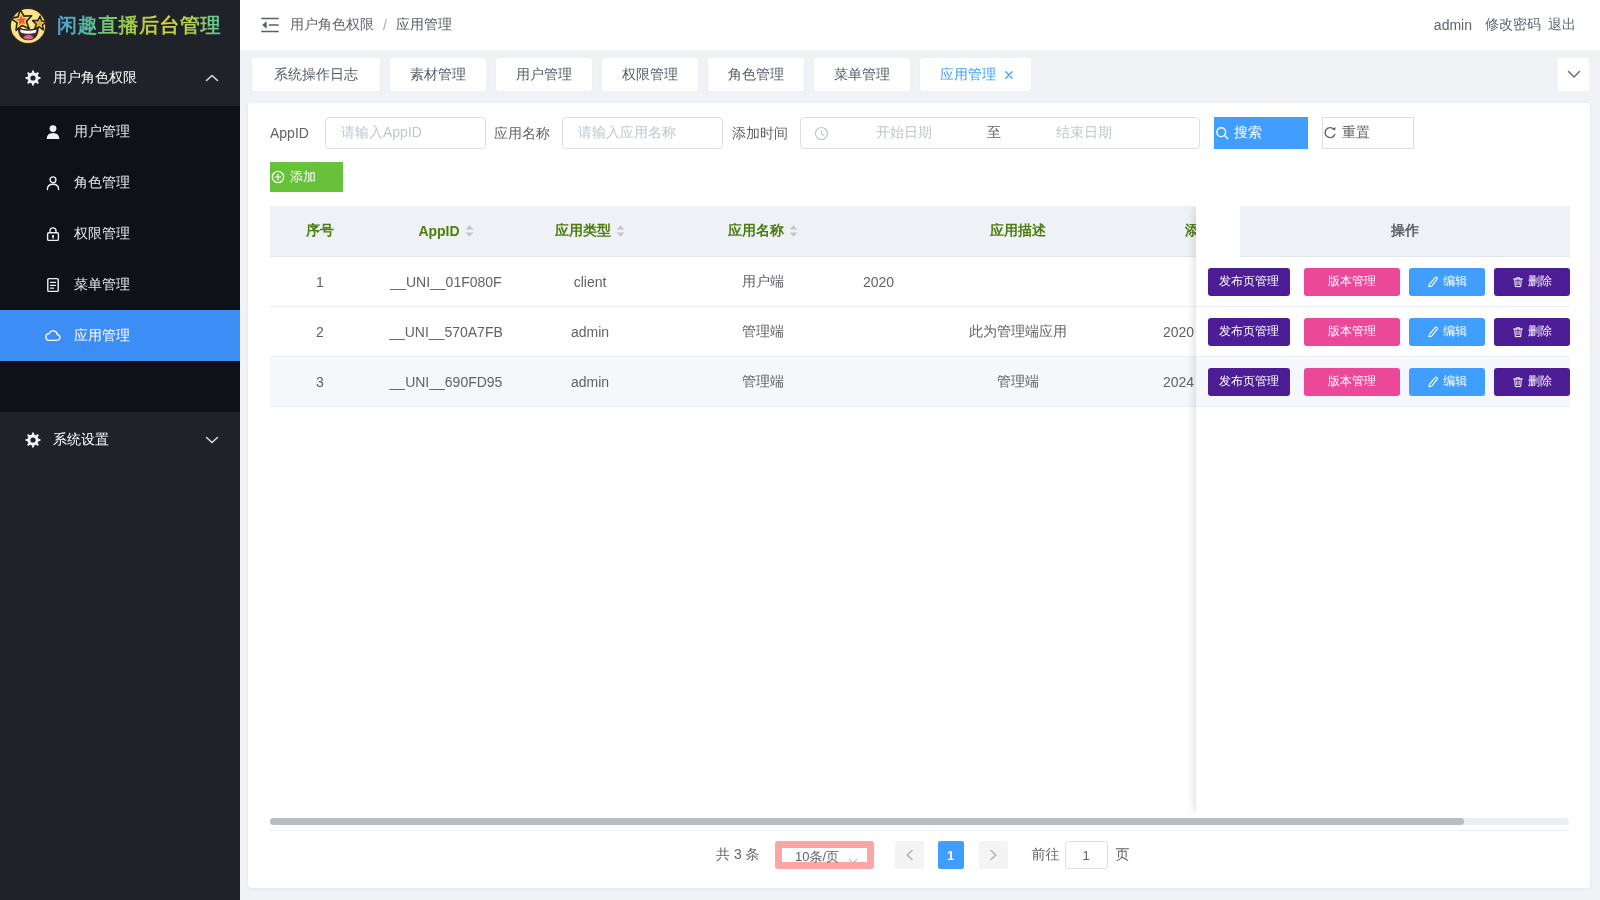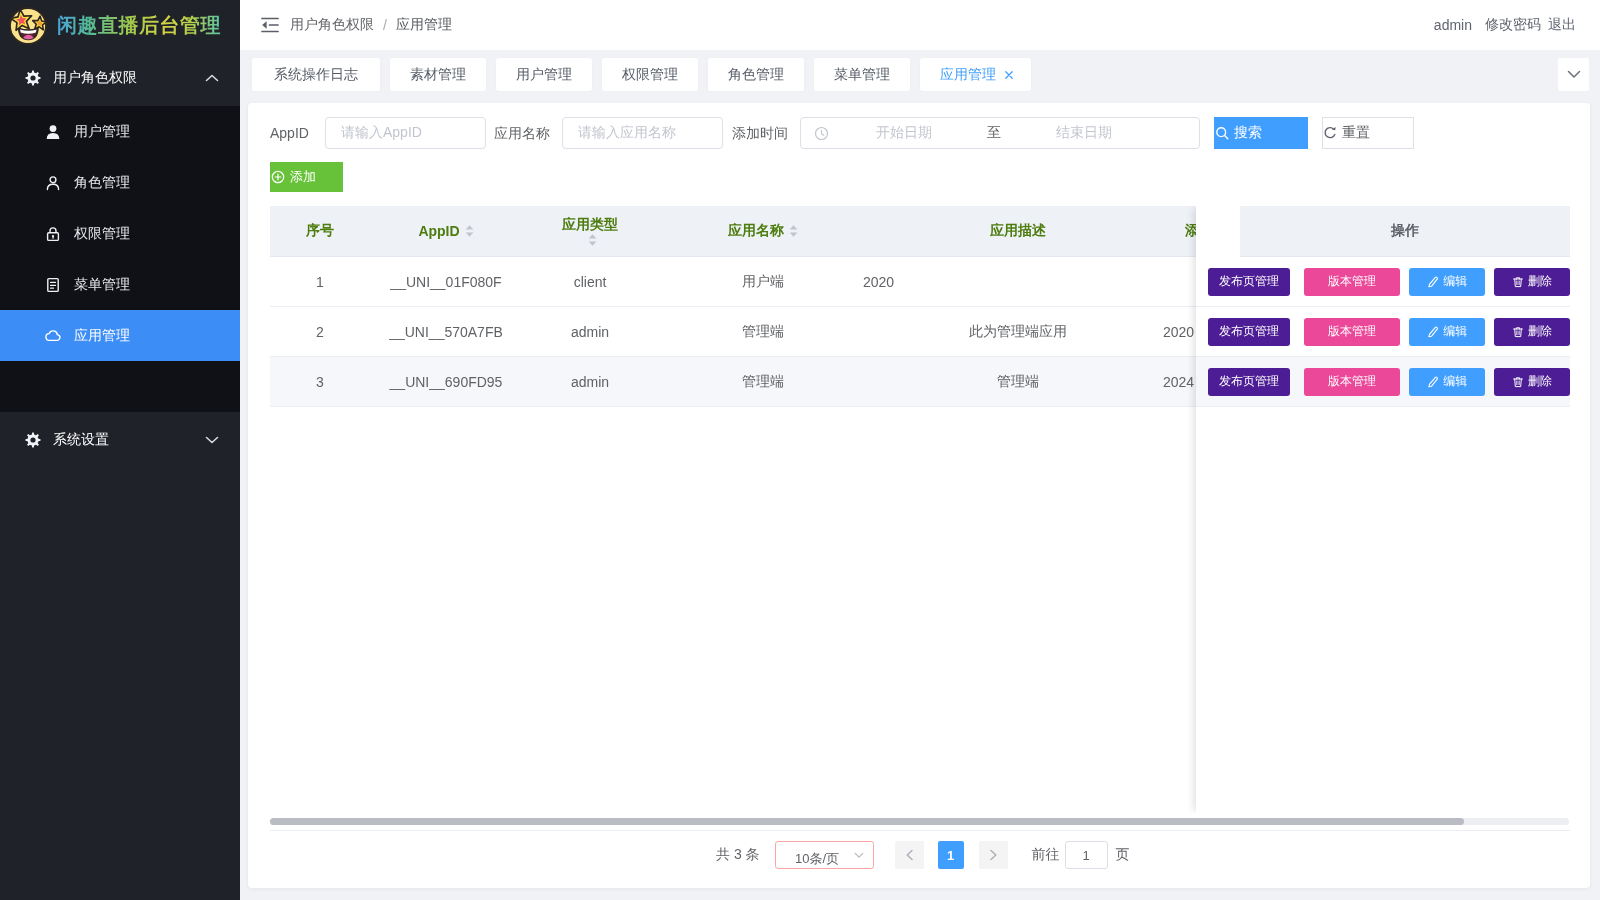--- a/index.html
+++ b/index.html
@@ -73,21 +73,21 @@
 
 
 .tbl { position:absolute; left:22px; top:103px; width:1300px; height:625px; }
 .tbl-clip { position:absolute; left:0; top:0; width:1300px; height:607px; overflow:hidden; }
 .tbl-inner { width:1414px; }
 .trow { display:flex; width:1414px; height:50px; border-bottom:1px solid #ebeef5; background:#fff; }
 .trow.head { height:51px; background:#eef1f6; border-bottom:1px solid #e3e8ef; }
 .trow.hover { background:#f5f7fa; }
 .tc { display:flex; align-items:center; justify-content:center; font-size:14px; color:#606266; overflow:hidden; white-space:nowrap; }
 .head .tc { color:#4d7c0f; font-weight:bold; }
-.tc.c0{width:100px;} .tc.c1{width:152px;} .tc.c2{width:136px;flex-direction:column;} .tc.c3{width:210px;} .tc.c4{width:300px;}
+.tc.c0{width:100px;} .tc.c1{width:152px;} .tc.c2{width:136px;} .tc.c3{width:210px;} .tc.c4{width:300px;}
 .tc.c5{width:140px; justify-content:flex-start; padding-left:17px;}
 .trow:not(.head) .tc.c5 { padding-left:0; margin-left:-5px; }
 .tc.c6{width:374px;}
 .sorter { display:inline-flex; flex-direction:column; margin-left:5px; }
 .sorter svg { display:block; }
 .tbl-bottom-line { position:absolute; left:0; top:624px; width:1300px; height:1px; background:#ebeef5; }
 .hscroll { position:absolute; left:0; top:612px; width:1299px; height:7px; border-radius:4px; background:#eceef1; }
 .hscroll .thumb { position:absolute; left:0; top:0; height:7px; width:1194px; border-radius:4px; background:#b9bcc2; }
 
 
@@ -100,22 +100,22 @@
 .abtn { height:28px; border:none; outline:none; appearance:none; font-family:inherit; border-radius:3px; display:flex; align-items:center; justify-content:center; color:#fff; font-size:12px; cursor:pointer; }
 .ab-pub { width:82px; background:#4c1d95; margin-right:14px; }
 .ab-ver { width:97px; background:#ec4899; margin-right:9px; }
 .ab-edit { width:76px; background:#409EFF; margin-right:9px; }
 .ab-del { width:76px; background:#4c1d95; }
 .abtn .a-ico { margin-right:4px; }
 
 
 .pager { position:absolute; left:468px; top:738px; height:28px; display:flex; align-items:center; font-size:13px; color:#606266; }
 .pg-total { margin-right:15px; font-size:14px; }
-.pg-size { width:99px; height:28px; border:1px solid #fca5a5; border-radius:3px; background:#fff; display:flex;
-  align-items:flex-end; justify-content:center; margin-right:21px; cursor:pointer; position:relative; }
+.pg-size { width:99px; height:28px; border:7px solid #fca5a5; border-radius:3px; background:#fff; display:flex;
+  align-items:flex-start; justify-content:center; margin-right:21px; cursor:pointer; position:relative; }
 .pg-size .sel-caret { position:absolute; right:9px; top:10px; }
 .pg-size .sel-txt { margin-right:14px; }
 .pg-btn { width:29px; height:28px; background:#f4f4f5; border-radius:2px; display:flex; align-items:center; justify-content:center; cursor:pointer; }
 .pg-prev { margin-right:14px; }
 .pg-cur { width:26px; height:28px; background:#409EFF; color:#fff; border-radius:2px; display:flex; align-items:center;
   justify-content:center; font-weight:bold; margin-right:15px; cursor:pointer; }
 .pg-next { margin-right:24px; }
 .pg-goto { margin-right:5px; font-size:14px; }
 .pg-input { width:43px; height:28px; border:1px solid #dcdfe6; border-radius:3px; background:#fff; display:flex;
   align-items:center; justify-content:center; margin-right:8px; color:#606266; }

